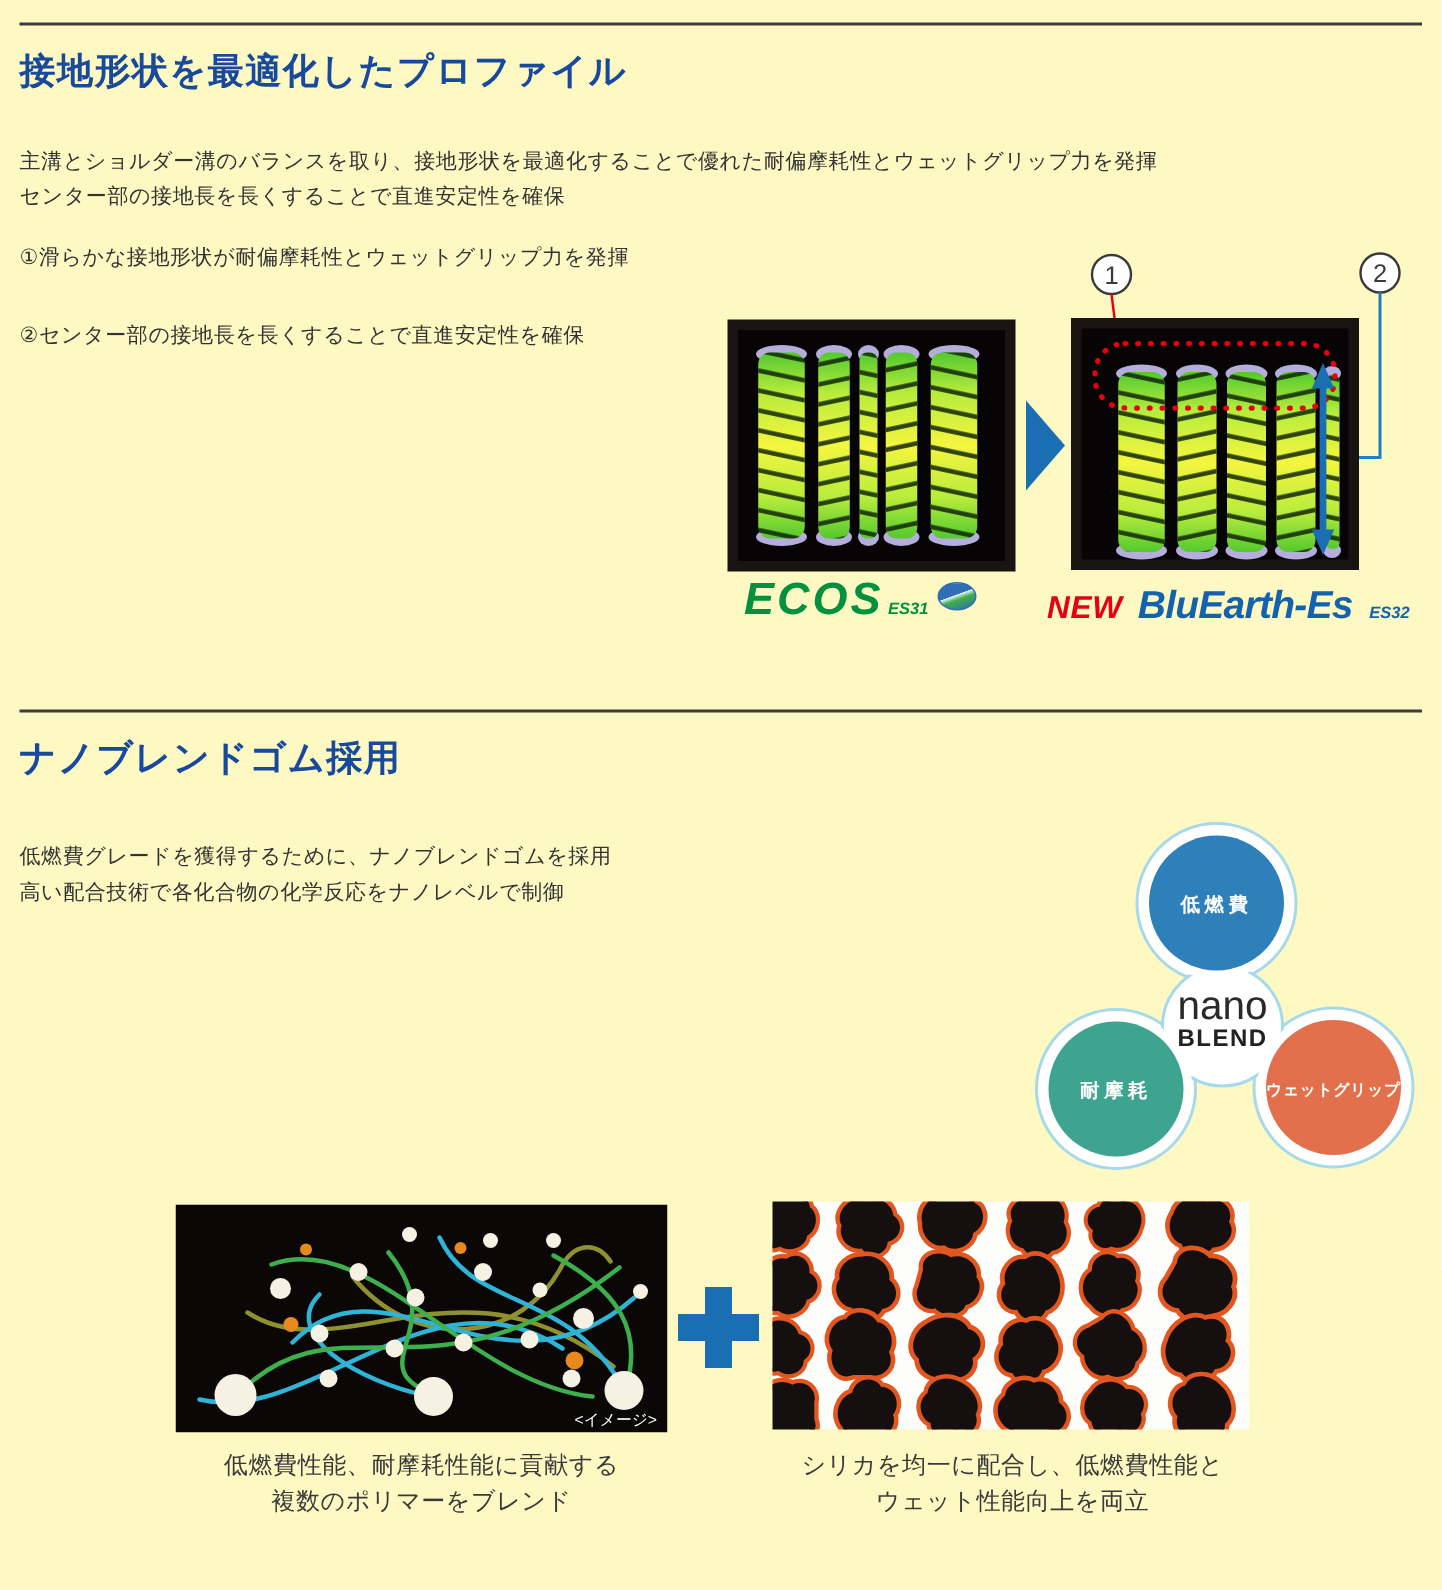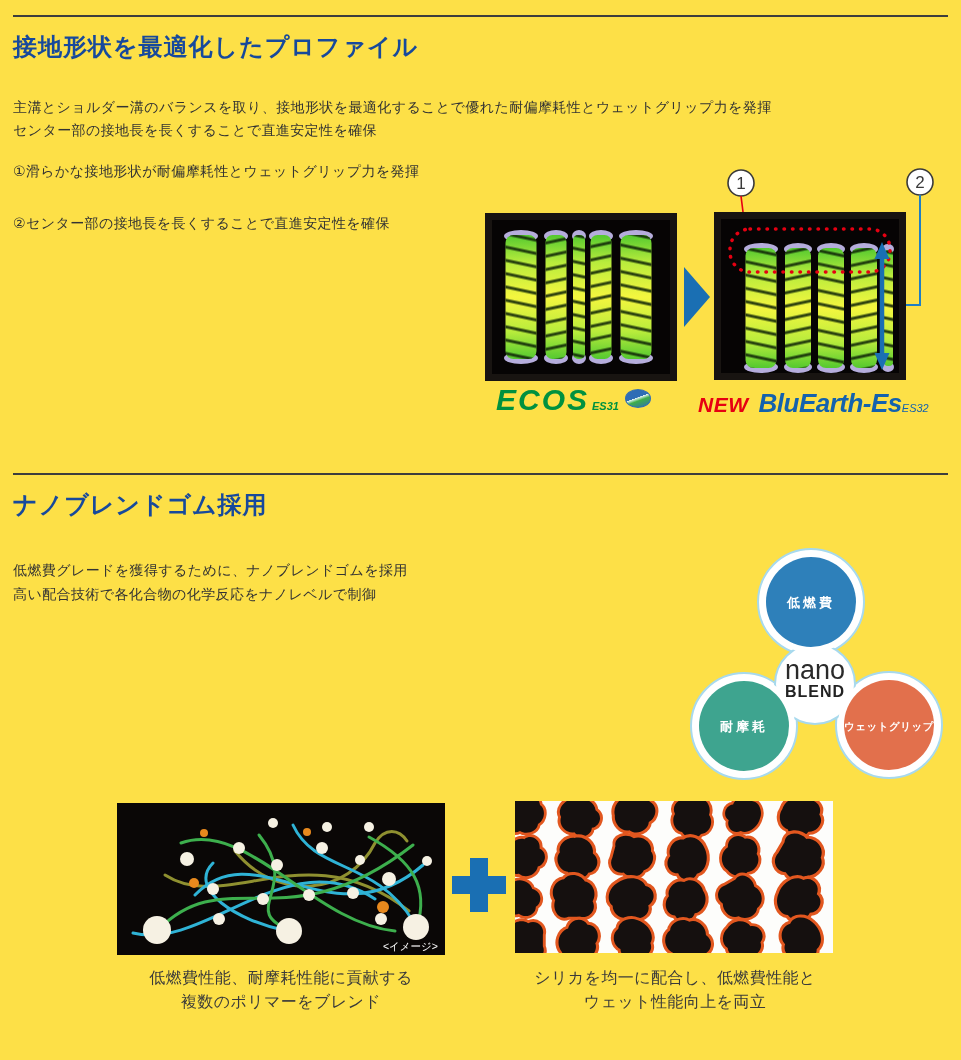--- a/index.html
+++ b/index.html
@@ -1,37 +1,37 @@
 <!DOCTYPE html>
 <html><head>
 <meta charset="utf-8">
 <style>
   html,body{margin:0;padding:0;background:#fff;}
-  .page{position:relative;width:961px;height:1060px;background:#fde047;overflow:hidden;
+  .page{position:relative;width:961px;height:1060px;background:#fef9c3;overflow:hidden;
         font-family:"Liberation Sans","DejaVu Sans",sans-serif;color:#333;}
   .abs{position:absolute;}
   .rule{position:absolute;left:13px;width:935px;height:0;border-top:2px solid #3d3d3d;}
   .sec-heading{position:absolute;left:13px;margin:0;font-size:24px;font-weight:bold;
                color:#17499c;letter-spacing:1px;white-space:nowrap;}
   .body-text{position:absolute;left:13px;font-size:14px;line-height:23px;color:#333;
              letter-spacing:.4px;white-space:nowrap;}
   .body-text p{margin:0;}
   .caption{position:absolute;font-size:16px;line-height:24px;color:#3a3a3a;text-align:center;
            letter-spacing:.4px;}
   .caption p{margin:0;}
   
   .logo-row{position:absolute;white-space:nowrap;}
   .ecos-word{font-style:italic;font-weight:900;font-size:30px;color:#00913f;letter-spacing:2px;margin-top:32px;}
   .ecos-code{font-style:italic;font-weight:700;font-size:11px;color:#00913f;margin-left:3px;}
   .eco-badge{display:inline-block;width:24px;height:17px;border-radius:50%;margin-left:6px;
              background:linear-gradient(160deg,#2f6db5 45%,#e8f4fb 46%,#3fae49 60%,#2f6db5 100%);
              border:1.5px solid #2f6db5;vertical-align:2px;}
   .new-tag{font-weight:900;font-style:italic;font-size:21px;color:#e60012;margin-right:10px;letter-spacing:.5px;}
   .blu-word{font-weight:700;font-style:italic;font-size:26px;color:#1362ae;letter-spacing:-.5px;}
-  .blu-code{font-style:italic;font-weight:400;font-size:11px;color:#1362ae;margin-left:0;}
+  .blu-code{font-style:italic;font-weight:700;font-size:11px;color:#1362ae;margin-left:11px;}
   svg{display:block;}
   .blob{fill:#15100f;stroke:#e2571f;stroke-width:5.5;paint-order:stroke;stroke-linejoin:round;}
 </style>
 </head>
 <body>
 
 <div class="page">
 
   <div class="rule" style="top:15px;"></div>
 

